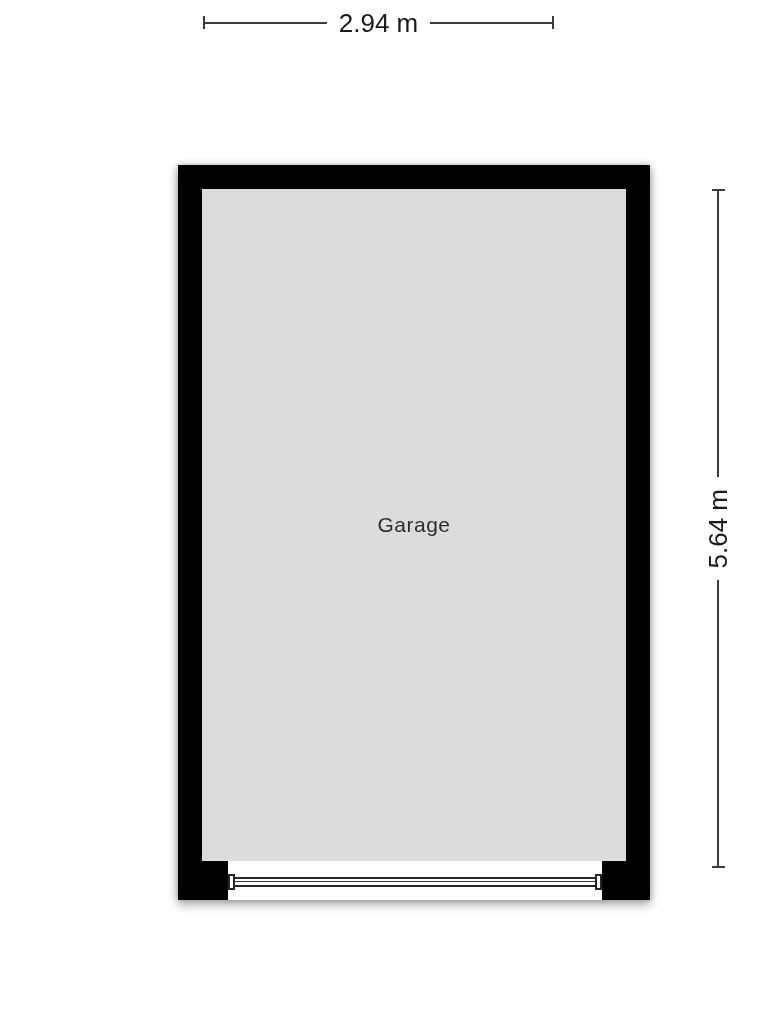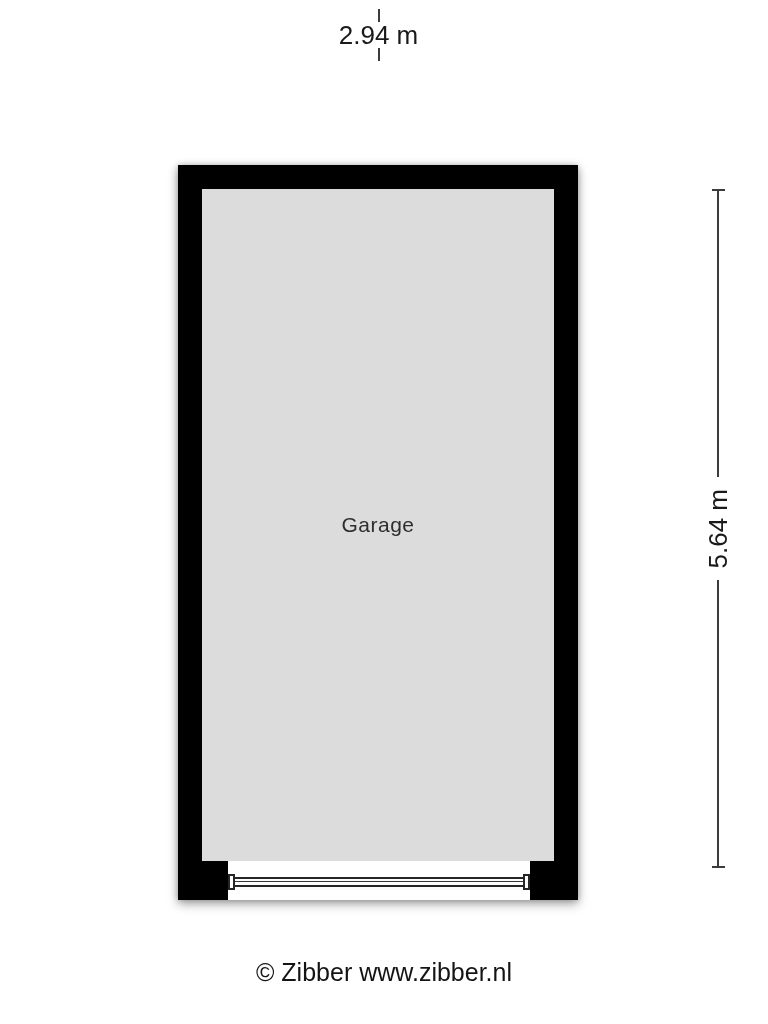--- a/index.html
+++ b/index.html
@@ -21,21 +21,21 @@
   .dim {
     position: absolute;
     display: flex;
     align-items: center;
   }
   .dim-h {
     left: 203px;
     top: 9px;
     width: 351px;
     height: 27px;
-    flex-direction: column;
+    flex-direction: row;
   }
   .dim-v {
     left: 710px;
     top: 189px;
     width: 16px;
     height: 679px;
     flex-direction: column;
   }
   .tick-v {          
     width: 2px;
@@ -71,21 +71,21 @@
     writing-mode: vertical-rl;
     transform: rotate(180deg);
     padding: 12px 0;
   }
 
   
   .room {
     position: absolute;
     left: 178px;
     top: 165px;
-    width: 400px;
+    width: 472px;
     height: 735px;
     background: #000000;
     box-shadow: 0 4px 10px rgba(0,0,0,0.35), 0 0 6px rgba(0,0,0,0.22);
   }
   .interior {
     position: absolute;
     left: 24px;
     top: 24px;
     right: 24px;
     height: 672px;
@@ -185,16 +185,15 @@
 
   <div class="dim dim-v">
     <span class="tick-h"></span>
     <span class="seg-v"></span>
     <span class="dim-label">5.64 m</span>
     <span class="seg-v"></span>
     <span class="tick-h"></span>
   </div>
 
   <div class="footer">
-    <div>© Zibber www.zibber.nl</div>
   </div>
 
 </div>
 
 </body></html>

